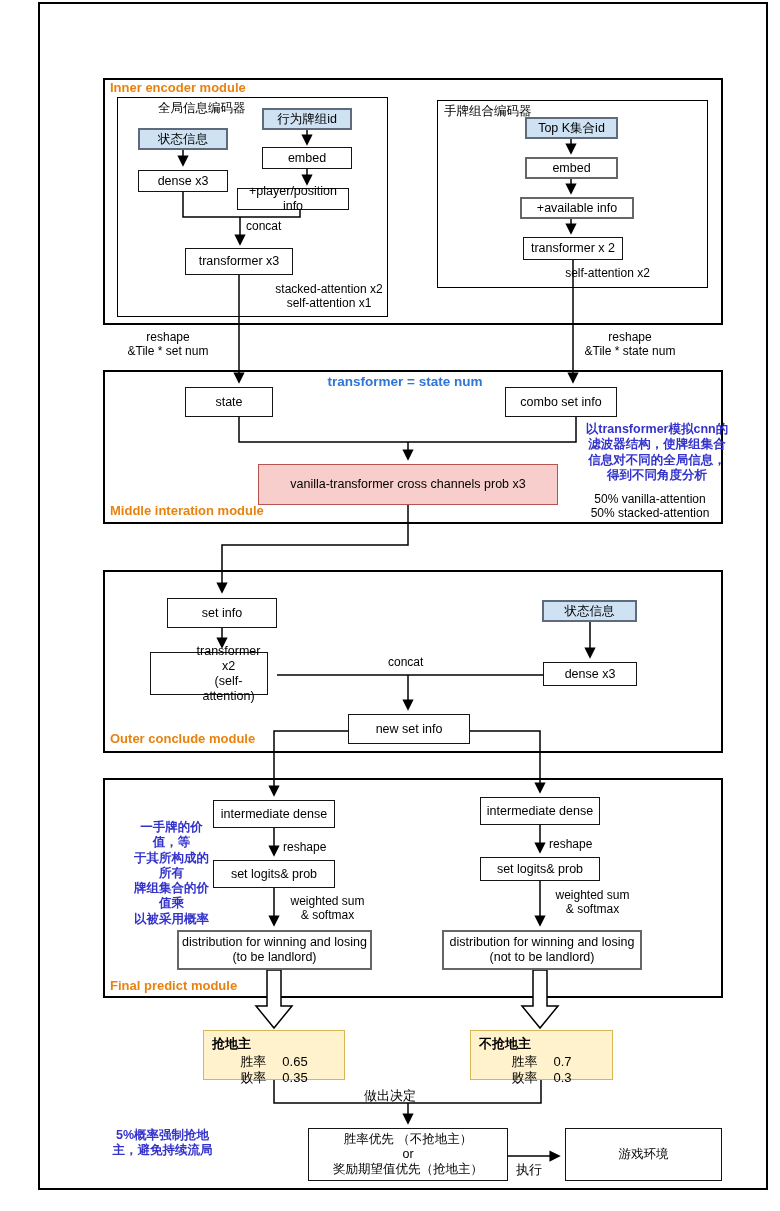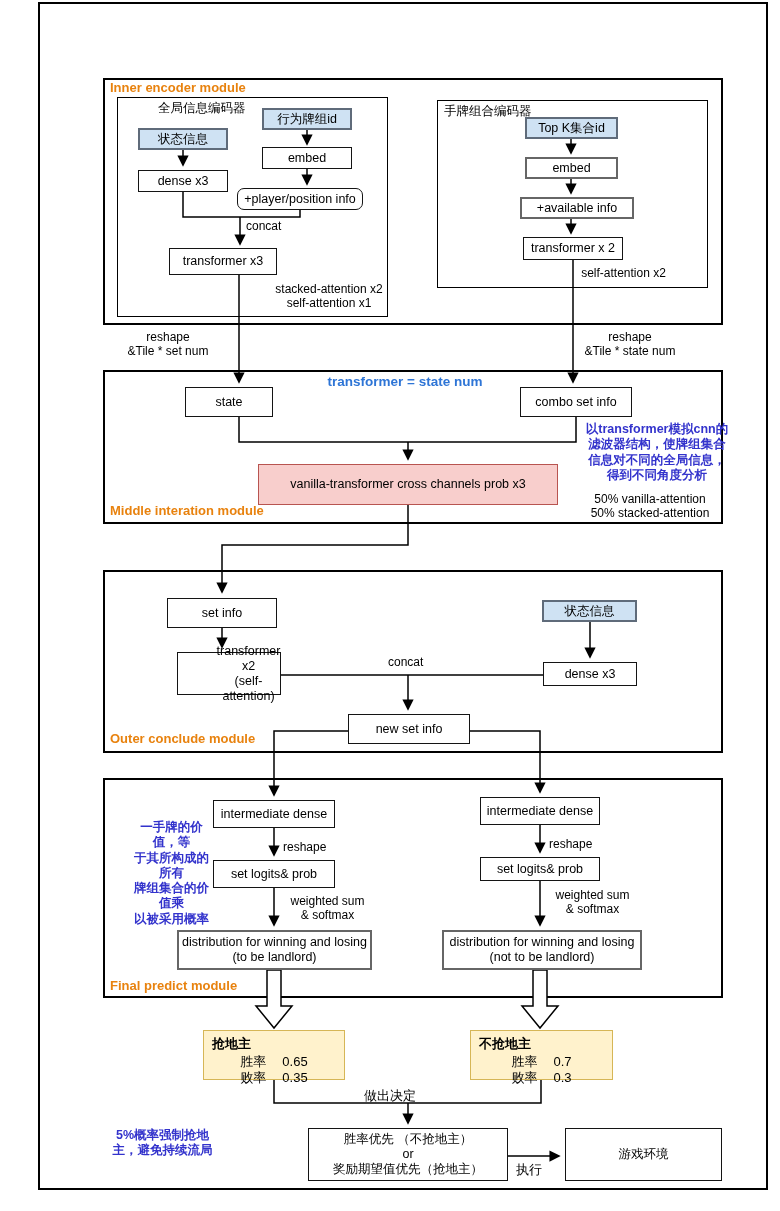--- a/index.html
+++ b/index.html
@@ -105,50 +105,50 @@
   <div class="sub-label" style="left:125px; top:100px;margin-left:33px;">全局信息编码器</div>
   <div class="sub-label" style="left:444px; top:103px;">手牌组合编码器</div>
   <div class="module-label" style="left:110px; top:503px;">Middle interation module</div>
   <div class="module-label" style="left:110px; top:731px;">Outer conclude module</div>
   <div class="module-label" style="left:110px; top:978px;">Final predict module</div>
 
   <div class="box blue" style="left:138px; top:128px; width:90px; height:22px;">状态信息</div>
   <div class="box" style="left:138px; top:170px; width:90px; height:22px;">dense x3</div>
   <div class="box blue" style="left:262px; top:108px; width:90px; height:22px;">行为牌组id</div>
   <div class="box" style="left:262px; top:147px; width:90px; height:22px;">embed</div>
-  <div class="box" style="left:237px; top:188px; width:126px; height:22px;border-radius:7px;">+player/position info</div>
+  <div class="box" style="left:237px; top:188px; width:112px; height:22px;">+player/position info</div>
   <div class="lbl" style="left:246px; top:219px;">concat</div>
-  <div class="box" style="left:169px; top:248px; width:108px; height:27px;">transformer x3</div>
+  <div class="box" style="left:185px; top:248px; width:108px; height:27px;">transformer x3</div>
   <div class="lbl center pre" style="left:268px; top:282px; width:122px;">stacked-attention x2
 self-attention x1</div>
 
   <div class="box blue" style="left:525px; top:117px; width:93px; height:22px;">Top K集合id</div>
   <div class="box gray" style="left:525px; top:157px; width:93px; height:22px;">embed</div>
   <div class="box gray" style="left:520px; top:197px; width:114px; height:22px;">+available info</div>
   <div class="box" style="left:523px; top:237px; width:100px; height:23px;">transformer x 2</div>
-  <div class="lbl center" style="left:556px; top:266px; width:135px;">self-attention x2</div>
+  <div class="lbl center" style="left:540px; top:266px; width:135px;">self-attention x2</div>
 
   <div class="lbl center pre" style="left:108px; top:330px; width:120px;">reshape
 &amp;Tile * set num</div>
   <div class="lbl center pre" style="left:570px; top:330px; width:120px;">reshape
 &amp;Tile * state num</div>
 
   <div class="blue-heading" style="left:300px; top:374px; width:210px;">transformer =  state num</div>
   <div class="box" style="left:185px; top:387px; width:88px; height:30px;">state</div>
-  <div class="box" style="left:520px; top:387px; width:112px; height:30px;">combo set info</div>
+  <div class="box" style="left:505px; top:387px; width:112px; height:30px;">combo set info</div>
   <div class="box pink" style="left:258px; top:464px; width:300px; height:41px;">vanilla-transformer cross channels prob x3</div>
   <div class="annotation" style="left:578px; top:422px; width:158px;">以transformer模拟cnn的
 滤波器结构，使牌组集合
 信息对不同的全局信息，
 得到不同角度分析</div>
   <div class="lbl center pre" style="left:570px; top:492px; width:160px;">50% vanilla-attention
 50% stacked-attention</div>
 
   <div class="box" style="left:167px; top:598px; width:110px; height:30px;">set info</div>
-  <div class="box pre" style="left:177px; top:652px; width:104px; height:43px;padding-left:39px;">transformer x2
+  <div class="box pre" style="left:150px; top:652px; width:118px; height:43px;padding-left:39px;">transformer x2
 (self-attention)</div>
   <div class="box blue" style="left:542px; top:600px; width:95px; height:22px;">状态信息</div>
   <div class="box" style="left:543px; top:662px; width:94px; height:24px;">dense x3</div>
   <div class="lbl" style="left:388px; top:655px;">concat</div>
   <div class="box" style="left:348px; top:714px; width:122px; height:30px;">new set info</div>
 
   <div class="annotation" style="left:103px; top:820px; width:112px;padding-left:25px;">一手牌的价值，等
 于其所构成的所有
 牌组集合的价值乘
 以被采用概率</div>

